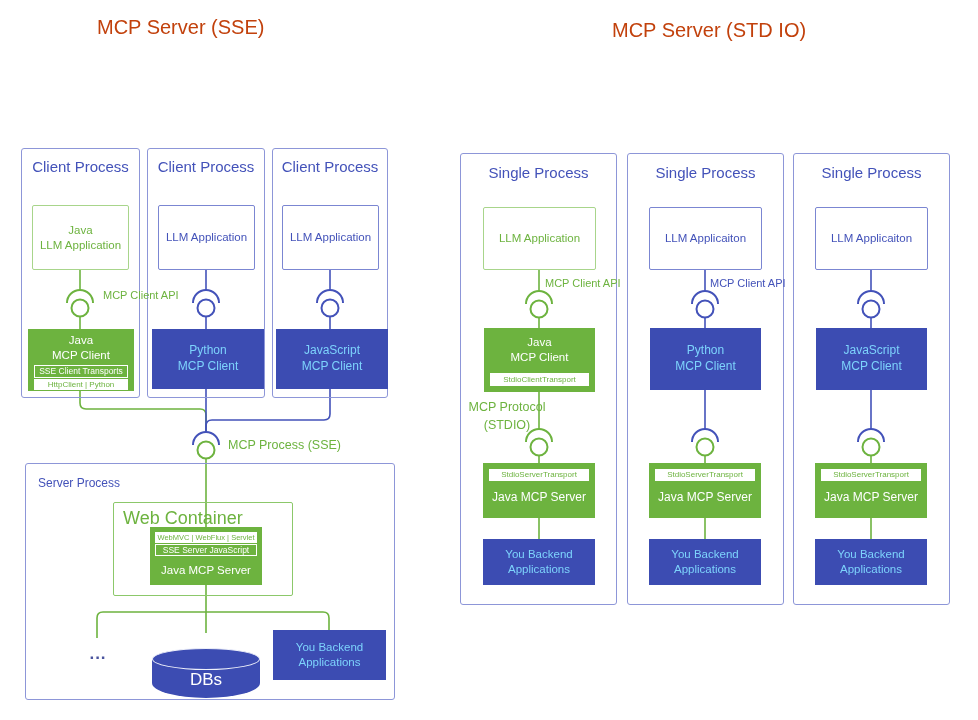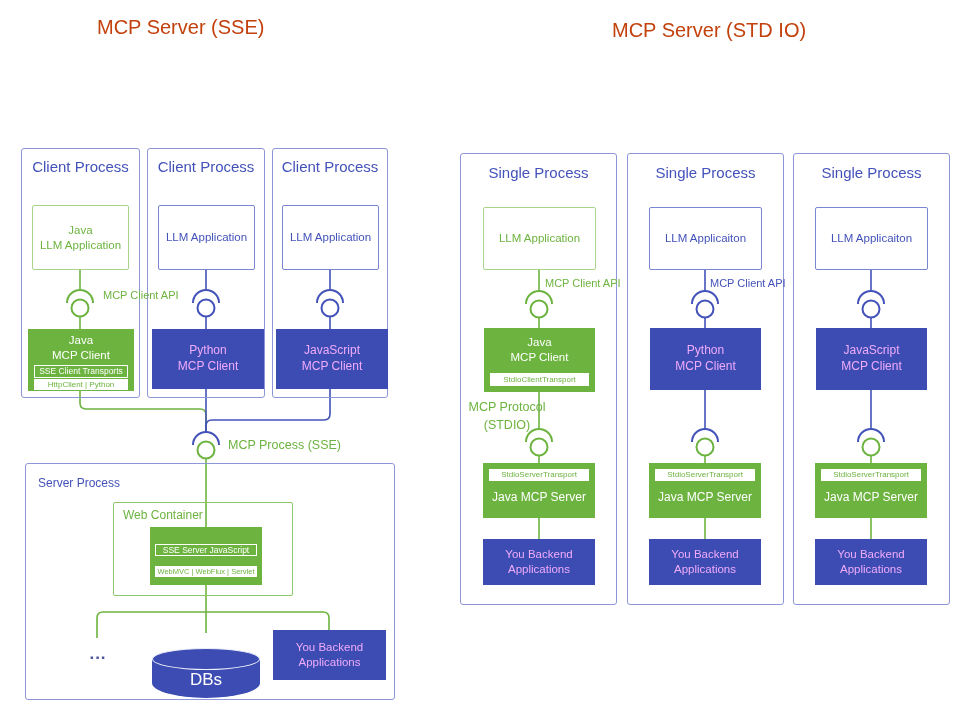--- a/index.html
+++ b/index.html
@@ -9,21 +9,21 @@
     -webkit-font-smoothing:antialiased;
   }
   .abs { position:absolute; box-sizing:border-box; }
   
   .obox { border:1.5px solid #8d96d8; border-radius:3px; background:transparent; z-index:1; }
   .obox-inner-blue { border:1.2px solid #7b86d2; border-radius:2px; background:transparent; z-index:1; }
   .obox-inner-green { border:1.2px solid #a8d58b; border-radius:2px; background:transparent; z-index:1; }
   .obox-webcontainer { border:1.2px solid #8cc86a; border-radius:2px; background:transparent; z-index:1; }
   
   .fill-green { background:#6db33f; color:#ffffff; z-index:2; }
-  .fill-indigo { background:#3c4cb2; color:#f0abfc; z-index:2; }
+  .fill-indigo { background:#3c4cb2; color:#7dd3fc; z-index:2; }
   
   .cc { display:flex; flex-direction:column; align-items:center; justify-content:center; text-align:center; }
   .diagram-title { color:#c2410c; font-size:20px; white-space:nowrap; z-index:1; }
   .proc-title { color:#4352b9; font-size:15px; text-align:center; white-space:nowrap; z-index:2; }
   .blue-text { color:#4352b9; }
   .green-text { color:#6db33f; }
   .small-label { font-size:11px; white-space:nowrap; z-index:4; }
   .proto-label { font-size:12.5px; white-space:nowrap; z-index:4; }
   .name-12 { font-size:12px; line-height:1.3; }
   .name-11 { font-size:11.5px; line-height:1.3; }
@@ -140,23 +140,23 @@
 
 <svg class="conn" style="left:188px; top:424px;" viewBox="0 0 36 40">
   <path d="M5 21 A13 13 0 0 1 31 21" fill="none" stroke="#4352b9" stroke-width="2"></path>
   <circle cx="18" cy="26" r="8.5" fill="#ffffff" stroke="#6db33f" stroke-width="2"></circle>
 </svg>
 <div class="abs proto-label green-text" style="left:228px; top:438px;">MCP Process (SSE)</div>
 
 <div class="abs obox" style="left:25px; top:463px; width:370px; height:237px;"></div>
 <div class="abs blue-text" style="left:38px; top:476px; font-size:12px; z-index:2;">Server Process</div>
 <div class="abs obox-webcontainer" style="left:113px; top:502px; width:180px; height:94px;"></div>
-<div class="abs green-text" style="left:123px; top:508px; font-size:12px; z-index:2;">Web Container</div>
+<div class="abs green-text" style="left:123px; top:508px; font-size:18px; z-index:2;">Web Container</div>
 <div class="abs fill-green" style="left:150px; top:527px; width:112px; height:58px;">
-  <div class="strip strip-whitebg strip-tiny" style="position:absolute; left:5px; top:5px; width:102px; height:11px;margin-top:34px;">WebMVC | WebFlux | Servlet</div>
+  <div class="strip strip-whitebg strip-tiny" style="position:absolute; left:5px; top:5px; width:102px; height:11px;">WebMVC | WebFlux | Servlet</div>
   <div class="strip strip-greenbg" style="position:absolute; left:5px; top:17px; width:102px; height:12px;">SSE Server JavaScript</div>
   <div class="cc name-11" style="position:absolute; left:0; top:31px; width:112px; height:24px;">Java MCP Server</div>
 </div>
 
 <div class="abs dots" style="left:86px; top:644px; width:24px; text-align:center;">...</div>
 <div class="abs" style="left:152px; top:648px; width:108px; height:50px; z-index:2;">
   <div class="cyl-body"></div>
   <div class="cyl-top"></div>
   <div class="cyl-label">DBs</div>
 </div>

